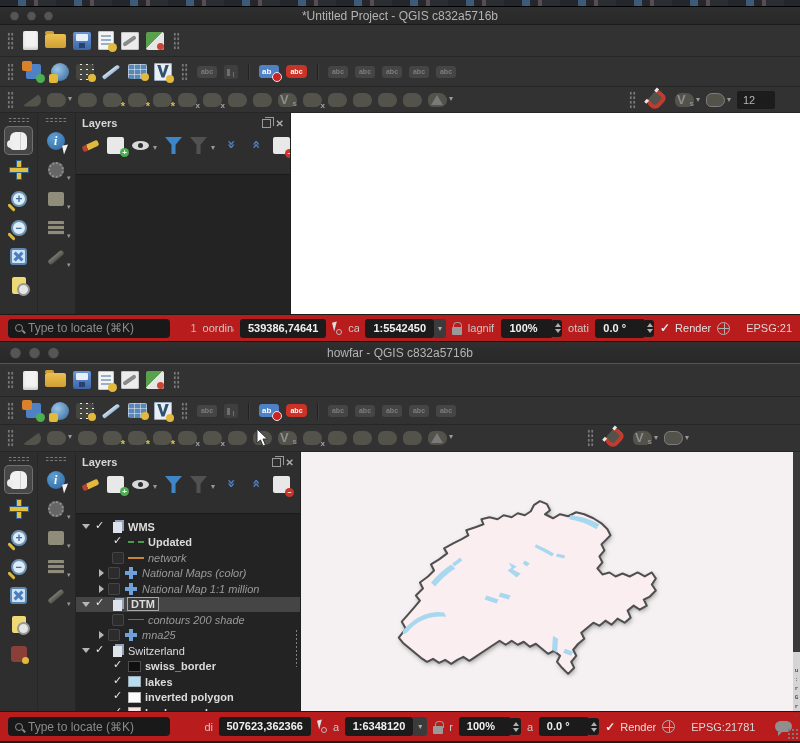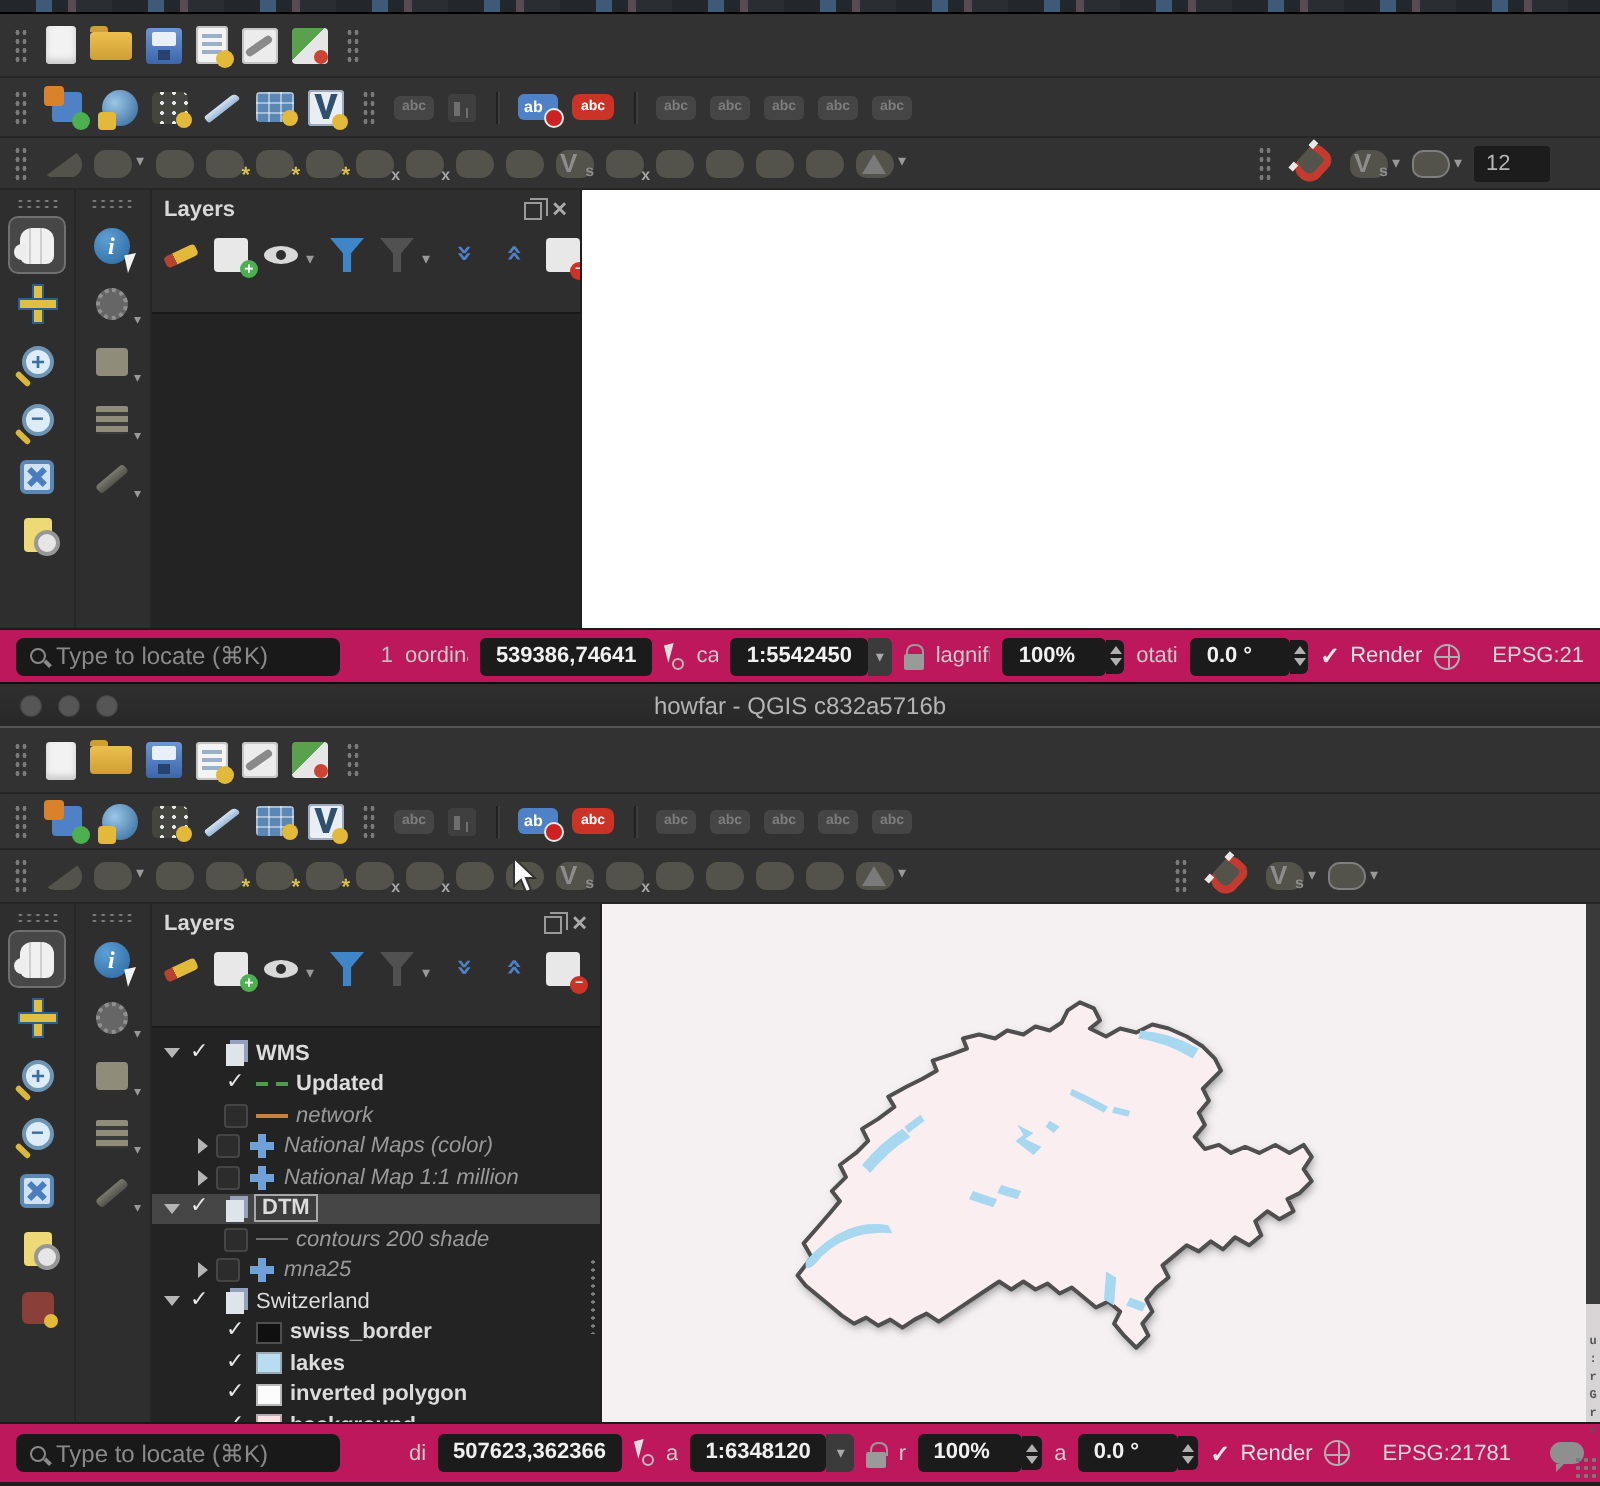--- a/index.html
+++ b/index.html
@@ -204,21 +204,21 @@
   .canvas { flex:1; position:relative; min-width:0; border-left:1px solid #1f1f1f; }
   #win-top .canvas { background:#ffffff; }
   #win-bottom .canvas { background:#f5f1f2; }
   .canvas svg { display:block; width:100%; height:100%; }
   .edge-strip { position:absolute; right:0; top:21px; bottom:0; width:7px; background:#3a3a3a; z-index:3; }
   .edge-strip .light { position:absolute; left:0; right:0; top:200px; bottom:0; background:#d6d4d4;
       color:#555; font:700 6px/9px "Liberation Mono",monospace; text-align:center; padding-top:14px; }
 
   
   .statusbar { flex:none; display:flex; align-items:center; gap:6px; padding:0 8px;
-      background:#be185d; border-top:1px solid #1b1b1b; color:#cfcfcf; font-size:11px; position:relative; }
+      background:#b91c1c; border-top:1px solid #1b1b1b; color:#cfcfcf; font-size:11px; position:relative; }
   #win-top .statusbar { height:27px; } #win-bottom .statusbar { height:30px; }
   .locator { display:flex; align-items:center; gap:5px; width:162px; height:19px;
       background:#191919; border-radius:4px; padding:0 7px; flex:none; }
   .icon-search { width:8px; height:8px; border:1.5px solid #8a8a8a; border-radius:50%; position:relative; flex:none; }
   .icon-search::after { content:""; position:absolute; left:6px; top:6px; width:4px; height:1.5px; background:#8a8a8a; transform:rotate(45deg); }
   .locator input { flex:1; min-width:0; background:transparent; border:0; outline:0; color:#cfcfcf; font:12px "Liberation Sans",sans-serif; }
   .locator input::placeholder { color:#8a8a8a; }
   .s-label { color:#c9c9c9; white-space:nowrap; overflow:hidden; }
   .s-field { background:#1b1b1b; color:#f0f0f0; font-weight:700; border-radius:3px; height:19px;
       line-height:19px; padding:0 8px; white-space:nowrap; }
@@ -248,20 +248,28 @@
   
   .cursor { position:absolute; left:256px; top:428px; z-index:9; }
 </style>
 </head>
 <body>
 
 <div class="screen">
   <div class="bg-sliver"></div>
 
   <section class="qwin" id="win-top">
+    <header class="titlebar">
+      <span class="traffic">
+        <span class="tl"></span>
+        <span class="tl"></span>
+        <span class="tl"></span>
+      </span>
+      <span class="title-text">*Untitled Project - QGIS c832a5716b</span>
+    </header>
 
     <div class="tbrow tb-project">
         <span class="tb-handle"></span>
         <span class="icon i-new-project"></span>
         <span class="icon i-open-project"></span>
         <span class="icon i-save-project"></span>
         <span class="icon i-new-print-layout"></span>
         <span class="icon i-show-layout-manager"></span>
         <span class="icon i-style-manager"></span>
         <span class="tb-handle"></span>

